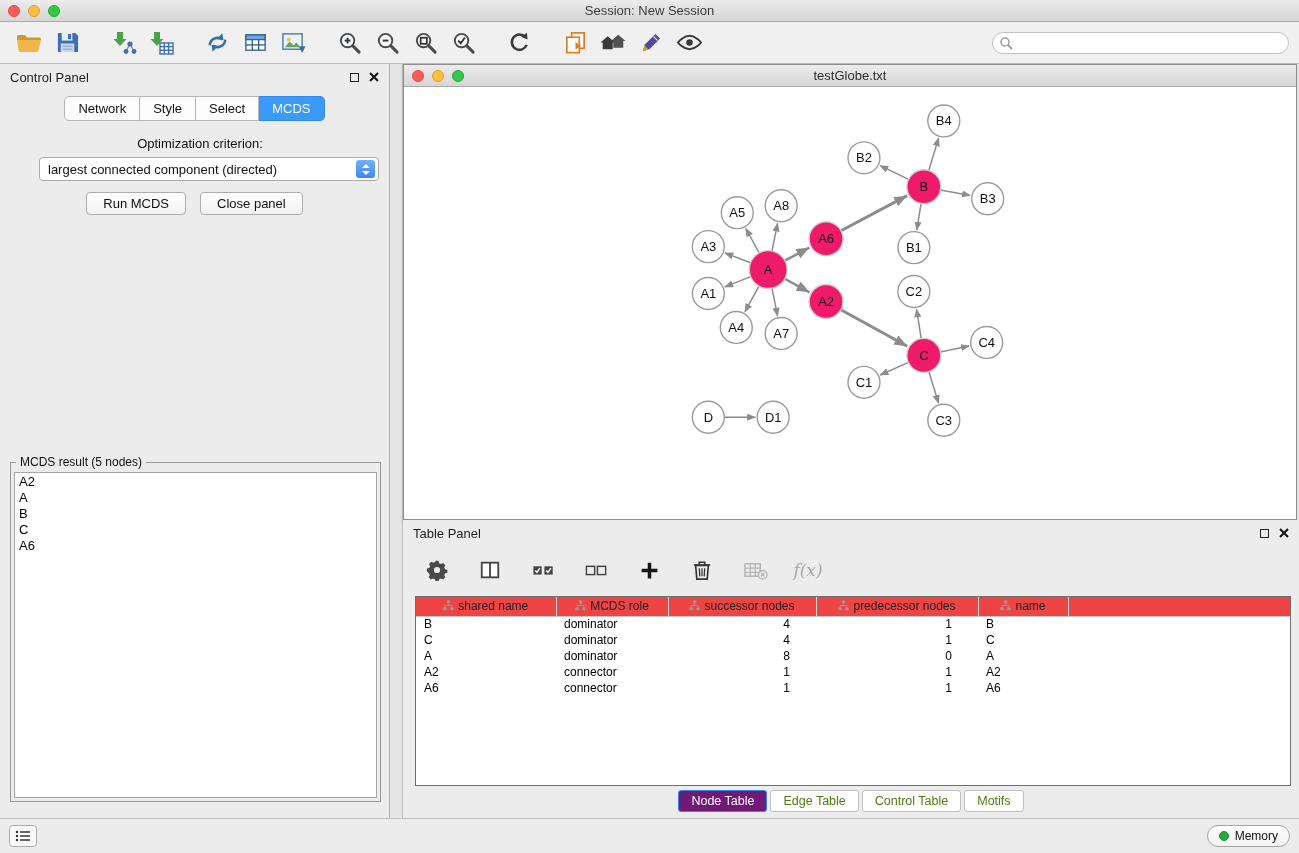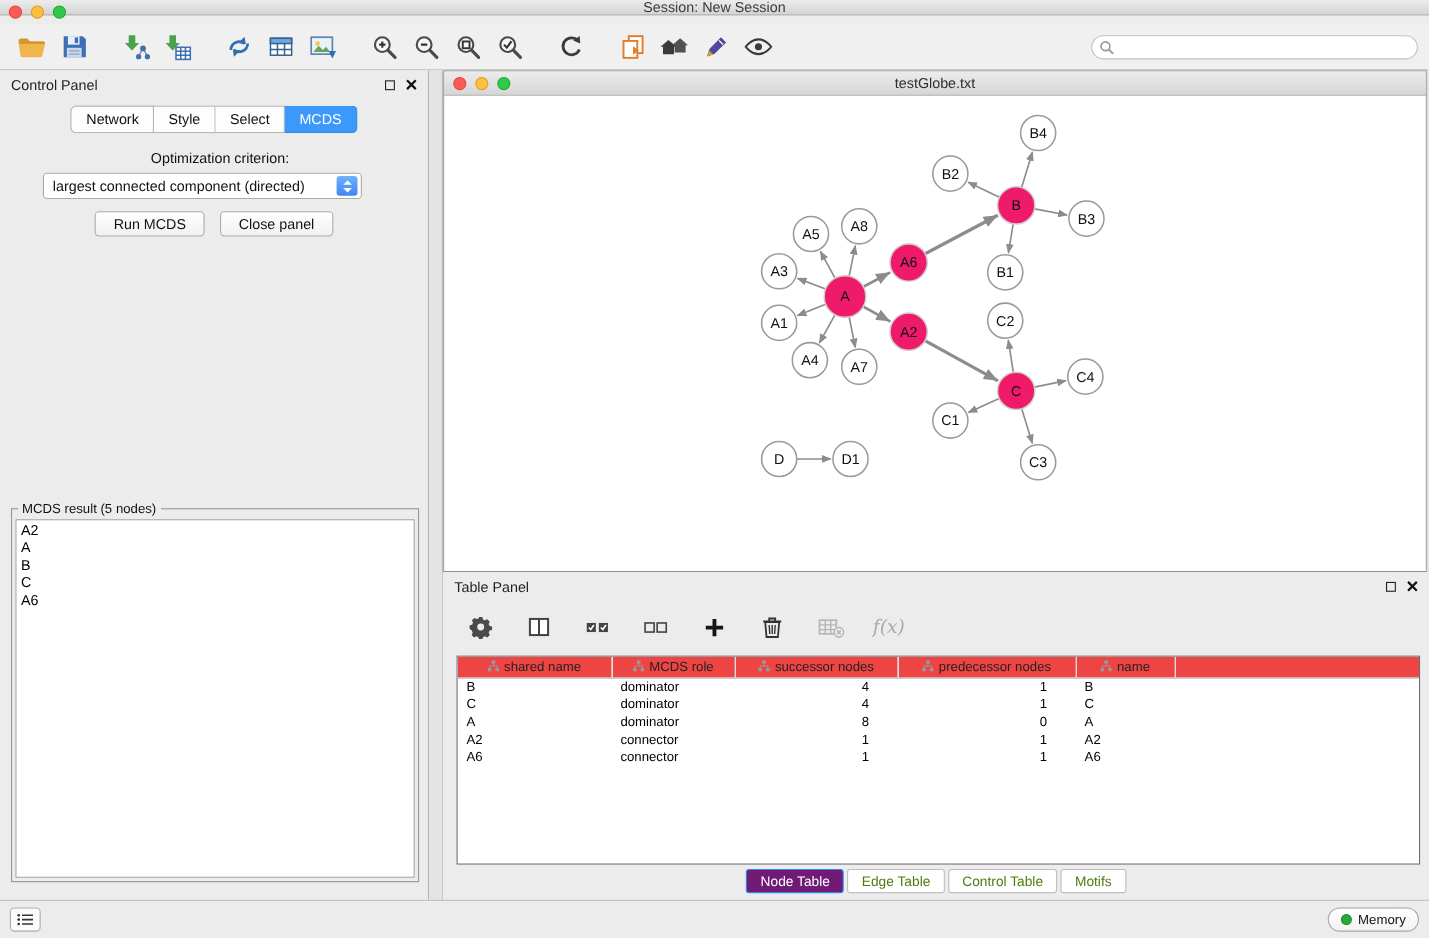--- a/index.html
+++ b/index.html
@@ -1,21 +1,21 @@
 <!DOCTYPE html>
 <html><head>
 <meta charset="utf-8">
 <style>
   * { box-sizing: border-box; margin: 0; padding: 0; }
   html,body { width:1299px; height:853px; }
   body { font-family: "Liberation Sans", "DejaVu Sans", sans-serif; background:#ECECEC; }
   .app { position:relative; width:1299px; height:853px; background:#ECECEC; overflow:hidden; }
 
   
-  .titlebar { position:absolute; top:0; left:0; right:0; height:14px;
+  .titlebar { position:absolute; top:0; left:0; right:0; height:22px;
     background:linear-gradient(#ECECEC,#D4D4D4); border-bottom:1px solid #ABABAB;
     display:flex; align-items:center; }
   .lights { position:absolute; left:8px; top:0; height:22px; display:flex; align-items:center; gap:8px; }
   .light { width:12px; height:12px; border-radius:50%; display:inline-block; }
   .light.red   { background:#FC5B57; border:1px solid #E2463F; }
   .light.yellow{ background:#FDBE41; border:1px solid #DFA023; }
   .light.green { background:#34C84A; border:1px solid #1DAD2B; }
   .titlebar .title { width:100%; text-align:center; font-size:13px; color:#3c3c3c; }
 
   
@@ -44,21 +44,21 @@
   .float-sq { width:9px; height:9px; border:1.5px solid #222; display:inline-block; }
 
   
   .seg-tabs { position:absolute; top:32px; left:0; right:0; display:flex; justify-content:center; }
   .seg { font-size:13px; padding:4px 13px; background:#FDFDFD; border:1px solid #B6B6B6;
     border-left:none; color:#111; }
   .seg:first-child { border-left:1px solid #B6B6B6; border-radius:5px 0 0 5px; }
   .seg:last-child { border-radius:0 5px 5px 0; }
   .seg.active { background:#3B99FC; border-color:#2F89EC; color:#fff; }
   .opt-label { position:absolute; top:72px; left:0; right:0; text-align:center; font-size:13px; color:#111;padding-left:11px; }
-  .dropdown { position:absolute; top:93px; left:39px; width:290px; height:24px; background:#fff;
+  .dropdown { position:absolute; top:93px; left:39px; width:340px; height:24px; background:#fff;
     border:1px solid #ABABAB; border-radius:4px; display:flex; align-items:center; font-size:13px; }
   .dd-value { flex:1; padding-left:8px; color:#111; white-space:nowrap; overflow:hidden; }
   .dd-btn { width:19px; height:18px; margin-right:3px; border-radius:3px;
     background:linear-gradient(#6FB1FB,#3D87F2); display:flex; align-items:center; justify-content:center; }
   .btn-row { position:absolute; top:128px; left:0; right:0; display:flex; justify-content:center; gap:14px; }
   .btn { font-size:13px; padding:3px 16px; background:linear-gradient(#FFFFFF,#F1F1F1);
     border:1px solid #ADADAD; border-radius:4px; color:#111; font-family:inherit; }
   .result-box { position:absolute; top:391px; left:10px; right:8px; bottom:16px;
     border:1px solid #979797; margin:0; padding:0; }
   .result-box legend { font-size:12px; color:#111; margin-left:5px; padding:0 4px; }

